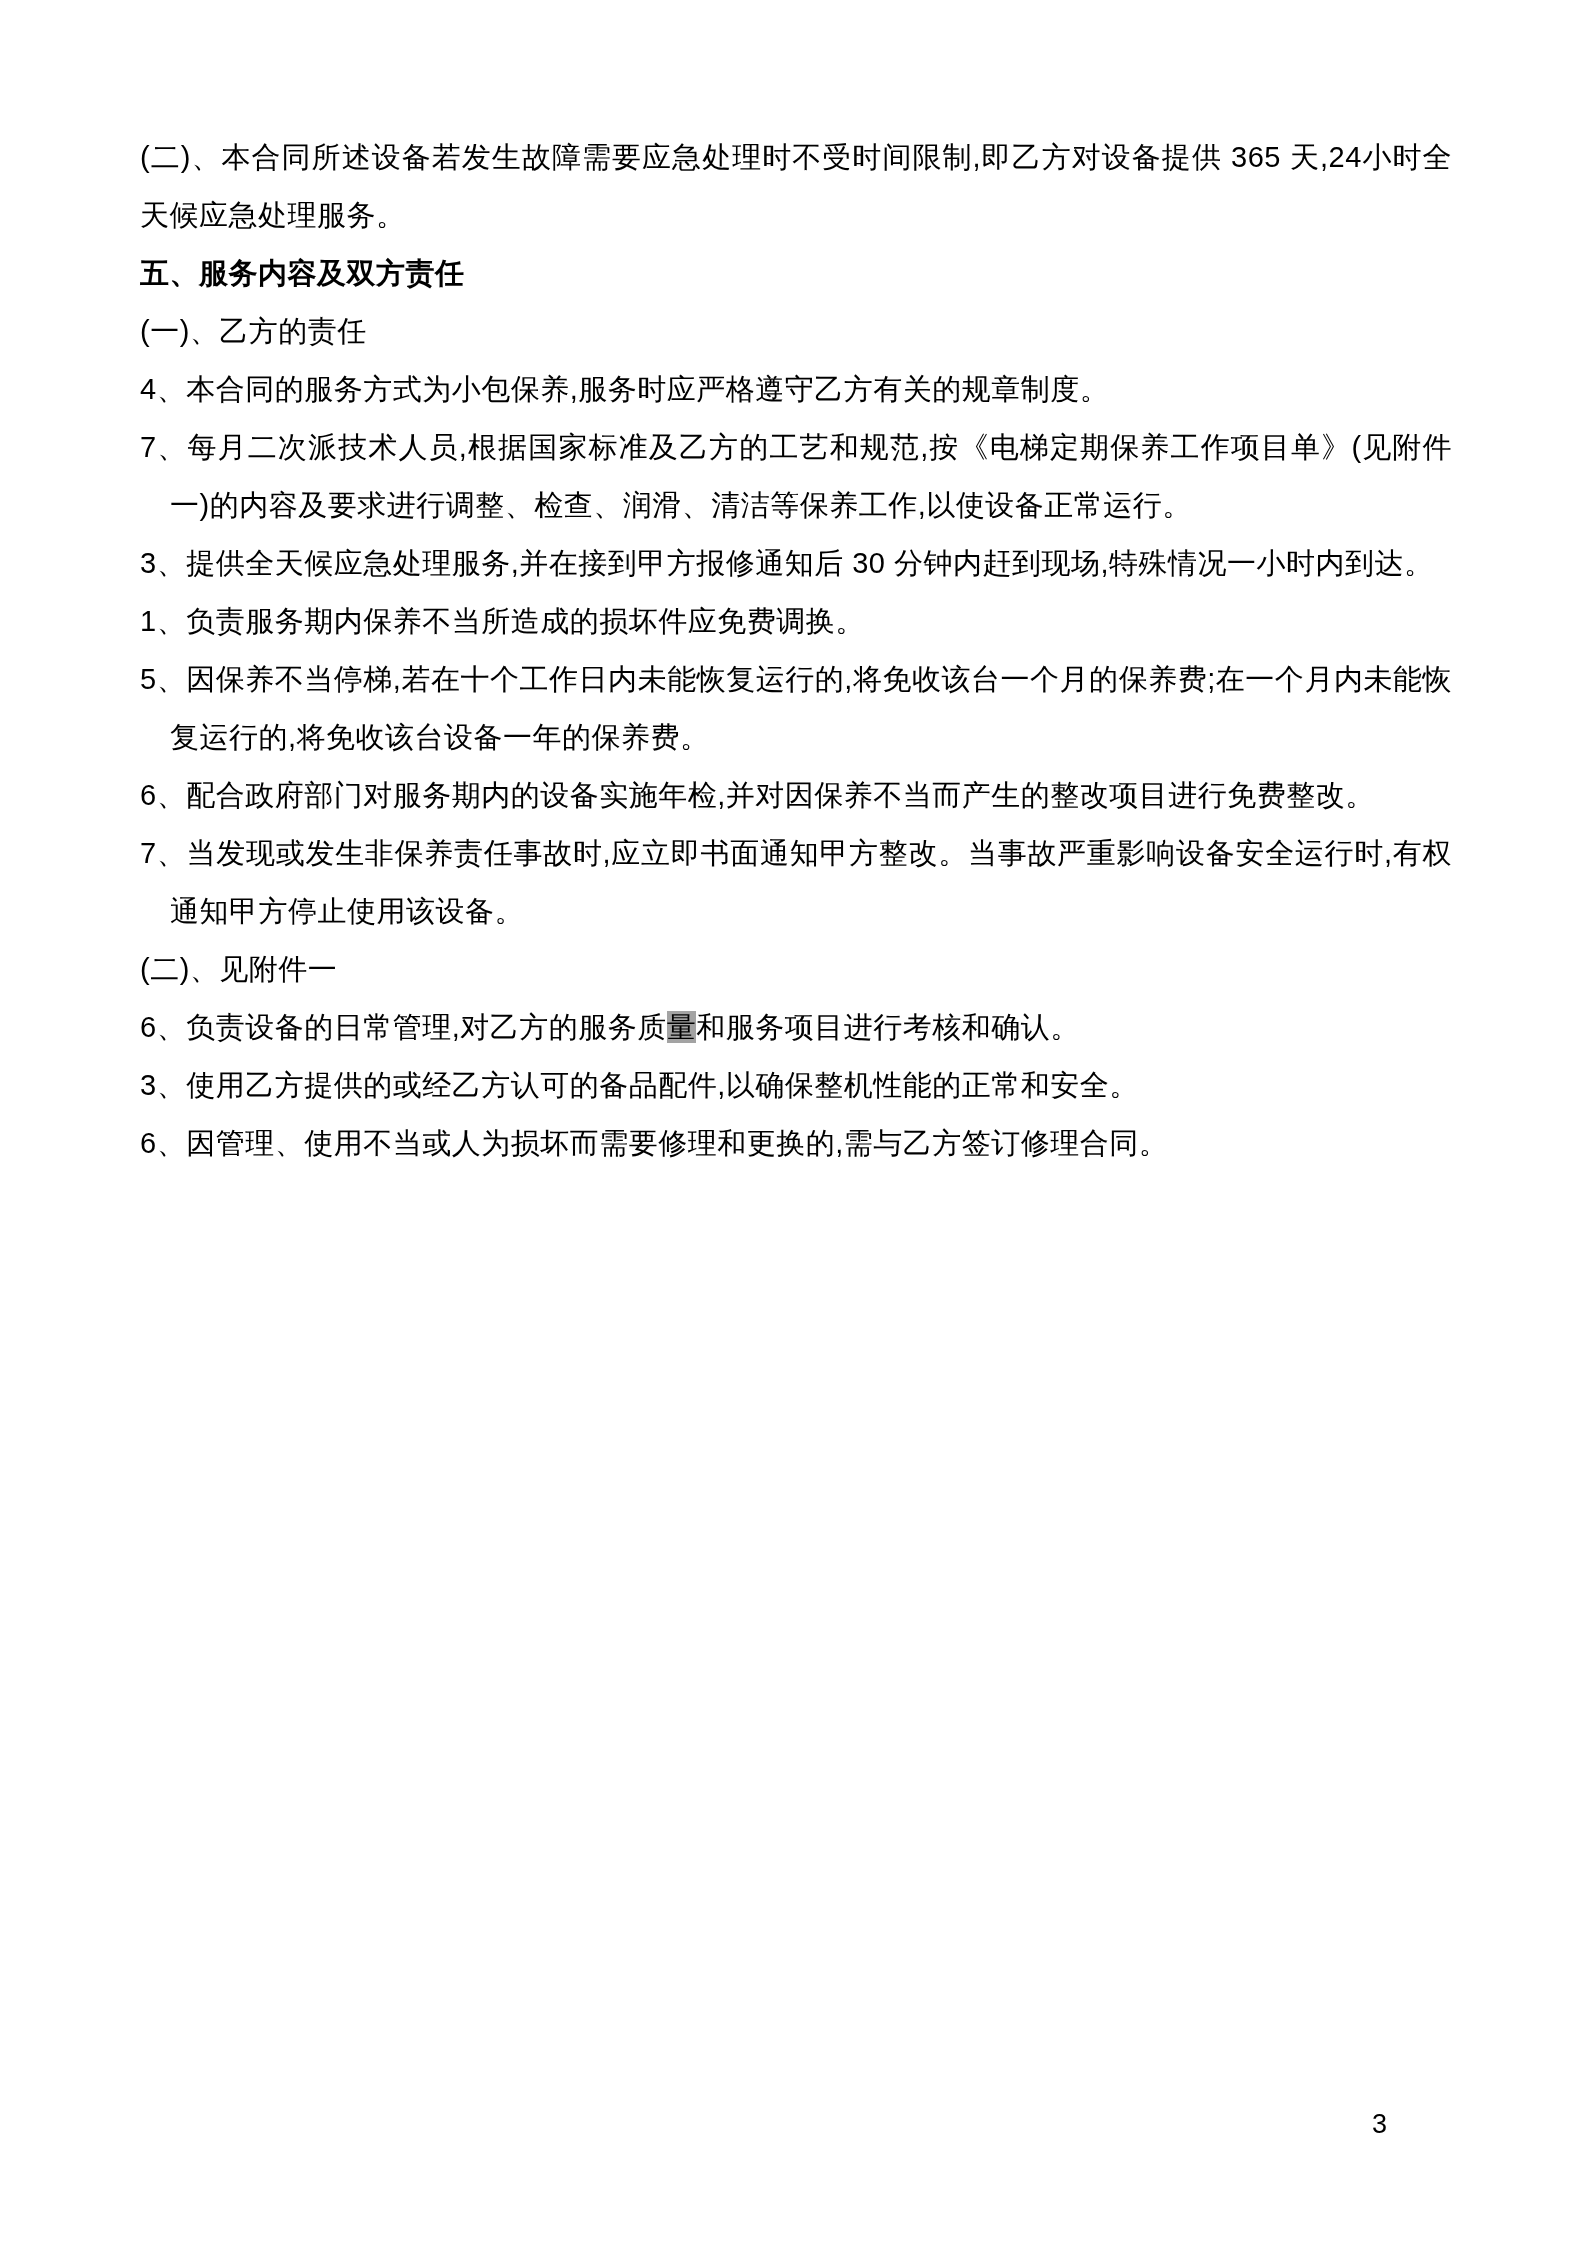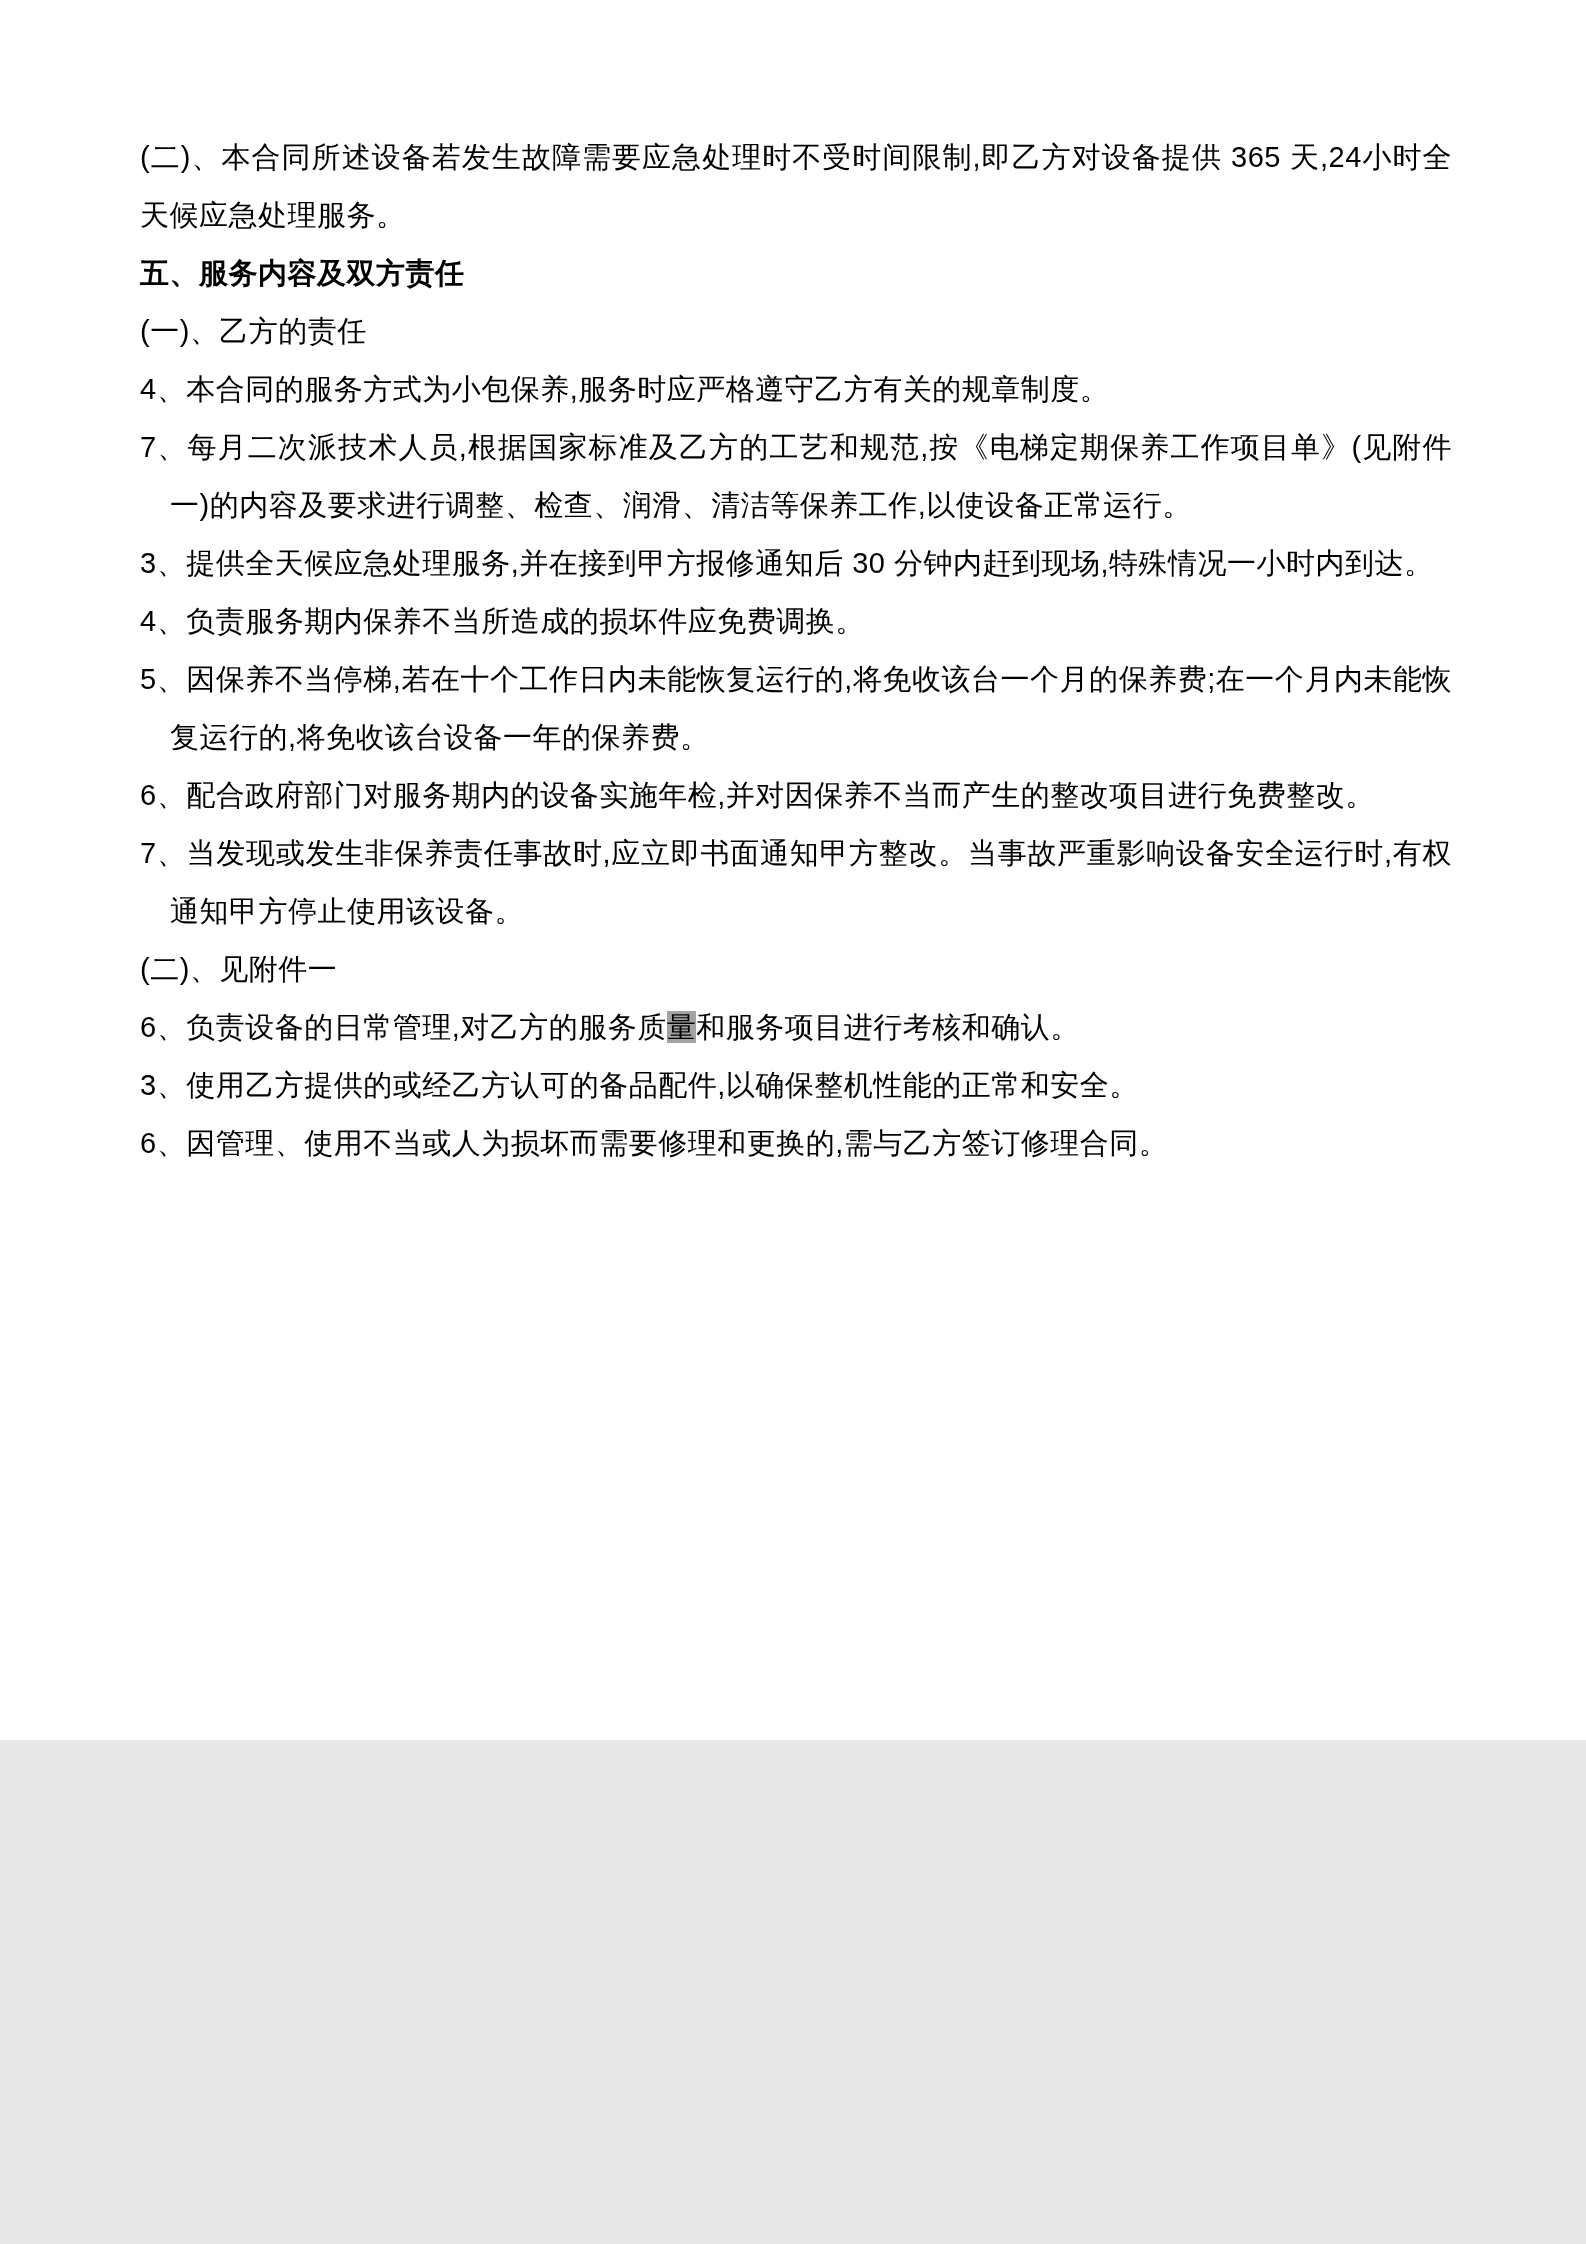--- a/index.html
+++ b/index.html
@@ -3,21 +3,21 @@
 <meta charset="utf-8">
 <style>
   html, body {
     margin: 0;
     padding: 0;
     background: #e8e8e8;
   }
   .page {
     position: relative;
     width: 1586px;
-    height: 1740px;
+    height: 2244px;
     margin: 0 auto;
     background: #ffffff;
     font-family: "Liberation Sans", sans-serif;
     color: #000000;
     overflow: hidden;
   }
   .content {
     position: absolute;
     left: 140px;
     top: 128px;
@@ -59,21 +59,21 @@
 
     <p>(二)、本合同所述设备若发生故障需要应急处理时不受时间限制,即乙方对设备提供 365 天,24小时全天候应急处理服务。</p>
 
     <p class="heading">五、服务内容及双方责任</p>
 
     <p>(一)、乙方的责任</p>
 
     <p class="item">4、本合同的服务方式为小包保养,服务时应严格遵守乙方有关的规章制度。</p>
     <p class="item">7、每月二次派技术人员,根据国家标准及乙方的工艺和规范,按《电梯定期保养工作项目单》(见附件一)的内容及要求进行调整、检查、润滑、清洁等保养工作,以使设备正常运行。</p>
     <p class="item">3、提供全天候应急处理服务,并在接到甲方报修通知后 30 分钟内赶到现场,特殊情况一小时内到达。</p>
-    <p class="item">4、负责服务期内保养不当所造成的损坏件应免费调换。</p>
+    <p class="item">1、负责服务期内保养不当所造成的损坏件应免费调换。</p>
     <p class="item">5、因保养不当停梯,若在十个工作日内未能恢复运行的,将免收该台一个月的保养费;在一个月内未能恢复运行的,将免收该台设备一年的保养费。</p>
     <p class="item">6、配合政府部门对服务期内的设备实施年检,并对因保养不当而产生的整改项目进行免费整改。</p>
     <p class="item">7、当发现或发生非保养责任事故时,应立即书面通知甲方整改。当事故严重影响设备安全运行时,有权通知甲方停止使用该设备。</p>
 
     <p>(二)、见附件一</p>
 
     <p class="item">
       <span>6、负责设备的日常管理,对乙方的服务质</span><span class="hl">量</span><span>和服务项目进行考核和确认。</span>
     </p>
 

